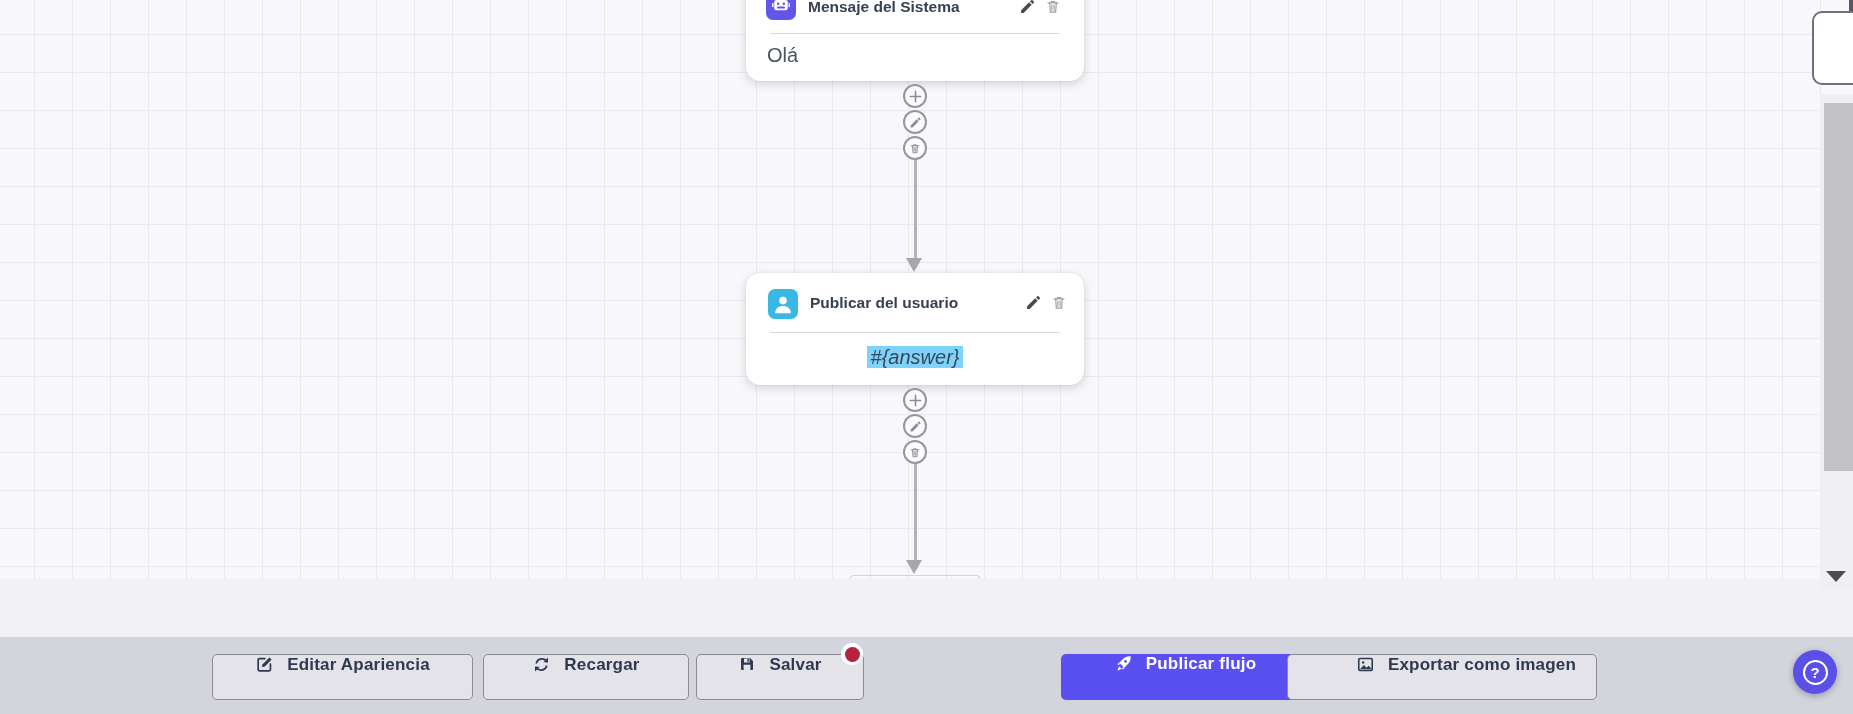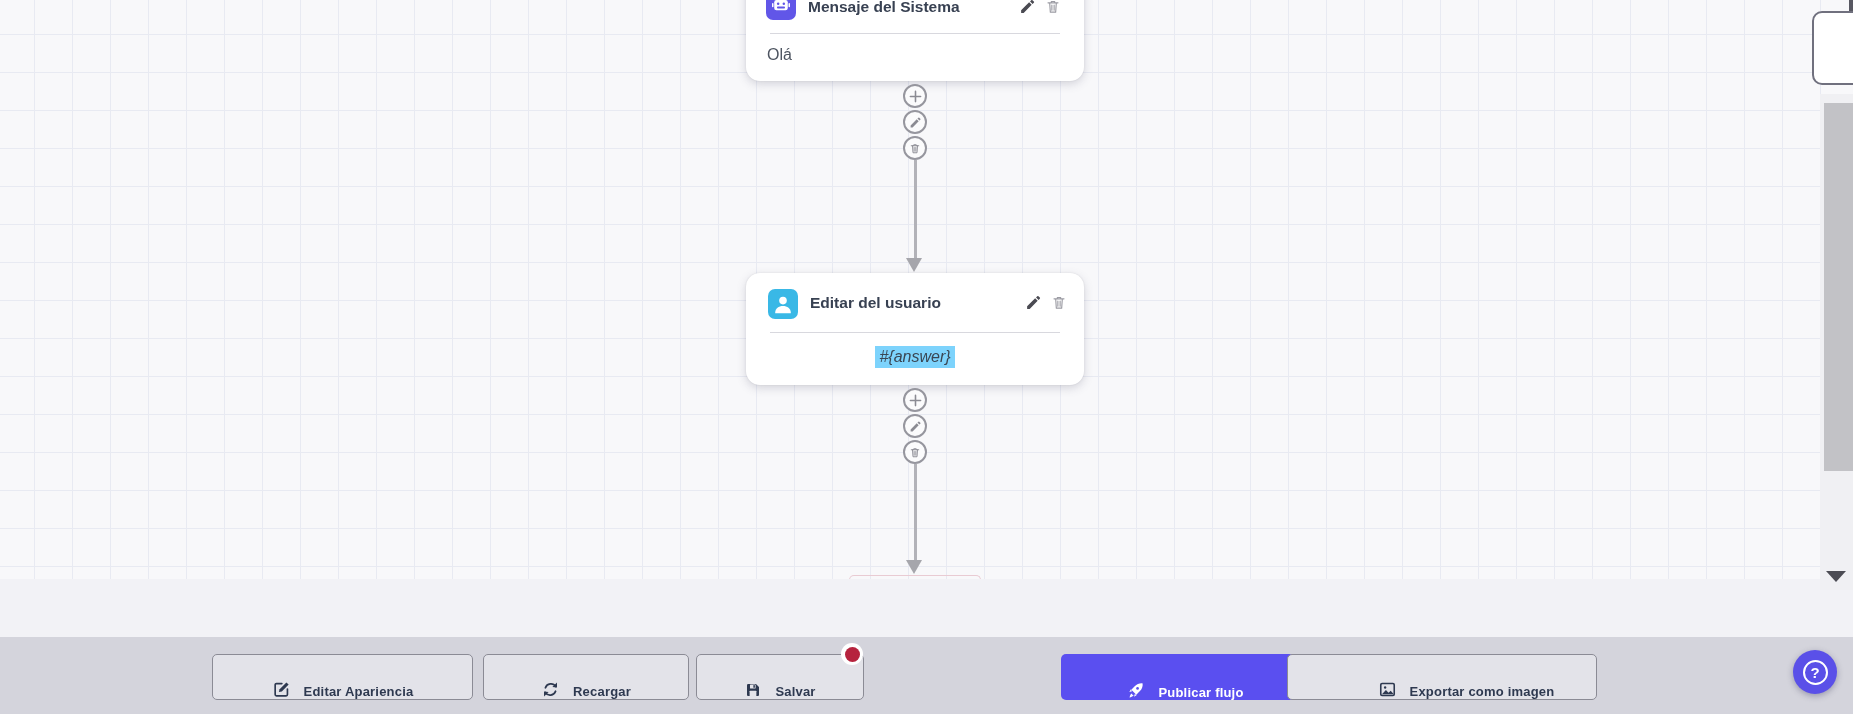--- a/index.html
+++ b/index.html
@@ -26,21 +26,21 @@
   .node-icon {
     position:absolute; width:30px; height:30px; border-radius:7px;
     display:flex; align-items:center; justify-content:center;
   }
   .node-title {
     position:absolute; font-size:15.5px; font-weight:700; color:#384152;
     white-space:nowrap; line-height:20px;
   }
   .card-action { position:absolute; cursor:pointer; }
   .node-divider { position:absolute; left:24px; right:24px; height:0; border-top:1.5px solid #d8d8de; }
-  .node-body { position:absolute; font-size:16px; color:#4d5460; line-height:20px; }
+  .node-body { position:absolute; font-size:20px; color:#4d5460; line-height:20px; }
   .node-body.centered { left:0; right:0; display:flex; justify-content:center; }
   .var-chip { font-style:italic; background:#7dd3fc; color:#3a4653; padding:1px 4px; }
 
   
   .bubble {
     position:absolute; width:24px; height:24px; border-radius:50%;
     background:#fbfbfc; border:2px solid #96969e; color:#8b8b93;
     display:flex; align-items:center; justify-content:center; cursor:pointer;
   }
   .conn-line { position:absolute; width:2.5px; background:#b2b2b8; }
@@ -52,22 +52,22 @@
   .clipped-edge {
     position:absolute; left:849px; top:575px; width:132px; height:5px;
     border:1.5px solid #e9cbd3; border-bottom:none; border-radius:7px 7px 0 0;
   }
 
   
   .bottom-strip { position:absolute; left:0; top:579px; width:1853px; height:58px; background:#f2f2f6; }
   .toolbar { position:absolute; left:0; top:637px; width:1853px; height:77px; background:#d4d4dc; }
   .tb-btn {
     position:absolute; top:17px; height:46px; border:1px solid #8b8b95; border-radius:5px;
-    background:#e3e3e9; display:flex; align-items:flex-end; justify-content:center; gap:13px;
-    font-family:"Liberation Sans", sans-serif; font-size:13px; font-weight:700; color:#2e3950;
+    background:#e3e3e9; display:flex; align-items:flex-start; justify-content:center; gap:13px;
+    font-family:"Liberation Sans", sans-serif; font-size:17px; font-weight:700; color:#2e3950;
     cursor:pointer; letter-spacing:.2px;
   }
   .tb-btn.primary { background:#5a4ff0; border:none; color:#ffffff; }
   .badge-dot {
     position:absolute; left:841px; top:643px; width:22px; height:22px; border-radius:50%;
     background:#ffffff; display:flex; align-items:center; justify-content:center; z-index:5;
   }
   .badge-dot::after { content:""; width:15px; height:15px; border-radius:50%; background:#b6233e; }
 
   .help-fab {
@@ -149,21 +149,21 @@
     <div class="conn-line" style="left:914px; top:160px; height:98px;"></div>
     <div class="conn-arrowhead" style="left:906px; top:258px;"></div>
 
     <div class="node-card" style="left:746px; top:273px; height:112px;">
       <div class="node-icon" style="left:22px; top:16px; background:#39b8e6;">
         <svg width="24" height="24" viewBox="0 0 24 24">
           <circle cx="12" cy="8.6" r="3.8" fill="#fff"></circle>
           <path d="M4.2 20.6c0-4.3 3.5-6.7 7.8-6.7s7.8 2.4 7.8 6.7v.6H4.2z" fill="#fff"></path>
         </svg>
       </div>
-      <div class="node-title" style="left:64px; top:19px; height:22px; line-height:22px;">Editar del usuario</div>
+      <div class="node-title" style="left:64px; top:19px; height:22px; line-height:22px;">Publicar del usuario</div>
       <div class="card-action" style="left:279px; top:21px;">
         <svg width="17" height="17" viewBox="0 0 24 24">
             <path d="M3 17.4V21h3.6L17.9 9.7l-3.6-3.6L3 17.4zM20.9 6.7a1.2 1.2 0 000-1.7l-1.9-1.9a1.2 1.2 0 00-1.7 0l-1.7 1.7 3.6 3.6 1.7-1.7z" fill="#4a4a52"></path>
           </svg>
       </div>
       <div class="card-action" style="left:305px; top:21px;">
         <svg width="16" height="17" viewBox="0 0 24 24">
             <path d="M4.5 6.5h15M9.5 6.5V4.5h5v2M7 6.5l1 14h8l1-14M10.3 10v7.5M13.7 10v7.5" stroke="#9b9ba3" stroke-width="1.7" fill="none" stroke-linecap="round" stroke-linejoin="round"></path>
           </svg>
       </div>

